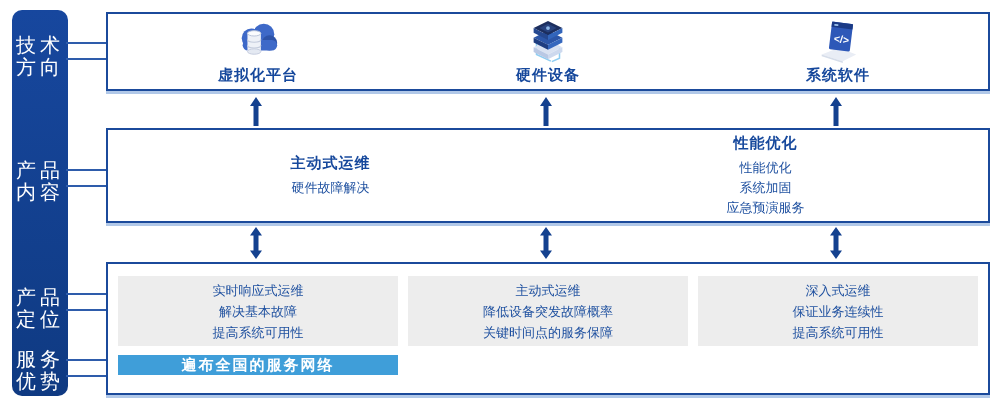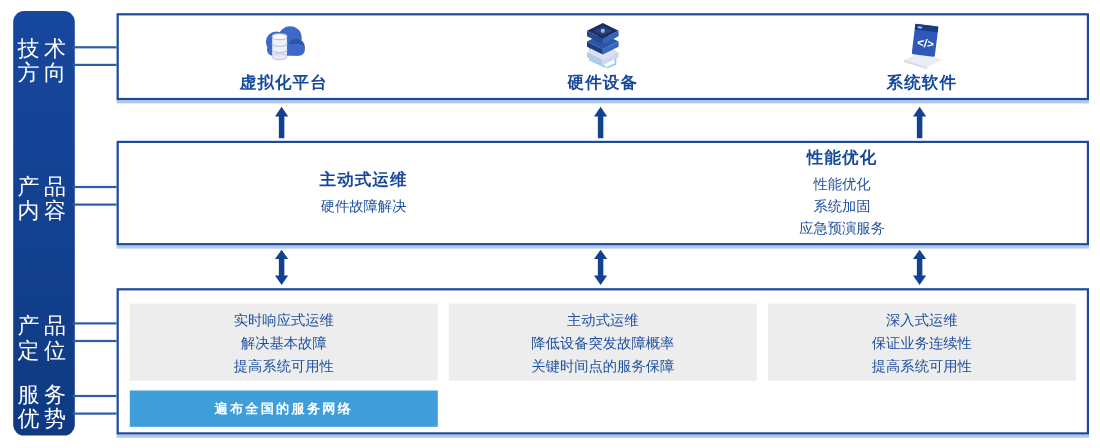--- a/index.html
+++ b/index.html
@@ -35,22 +35,22 @@
 
   
   .svc-title{color:#16489c;font-weight:bold;font-size:15px;letter-spacing:1px;margin-bottom:5px;}
   .svc-items{color:#1d4f9f;font-size:13px;line-height:20px;text-align:center;white-space:pre-line;}
 
   
   .row3 .col{justify-content:flex-start;padding-top:12px;}
   .gray-panel{width:100%;height:70px;background:#ededed;display:flex;align-items:center;
               justify-content:center;text-align:center;color:#1d4f9f;font-size:13px;
               line-height:21px;white-space:pre-line;box-sizing:border-box;}
-  .adv-bar{width:100%;height:33px;margin-top:9px;background:#3f9ed9;color:#fff;
-           font-size:12px;font-weight:bold;letter-spacing:2px;display:flex;
+  .adv-bar{width:100%;height:20px;margin-top:9px;background:#3f9ed9;color:#fff;
+           font-size:15px;font-weight:bold;letter-spacing:2px;display:flex;
            align-items:center;justify-content:center;}
 
   
   .arrow{position:absolute;width:14px;}
   .up-a{top:97px;height:29px;}
   .db-a{top:227px;height:32px;}
   .ax-0{left:249px}.ax-1{left:539px}.ax-2{left:829px}
 </style>
 </head>
 <body>

